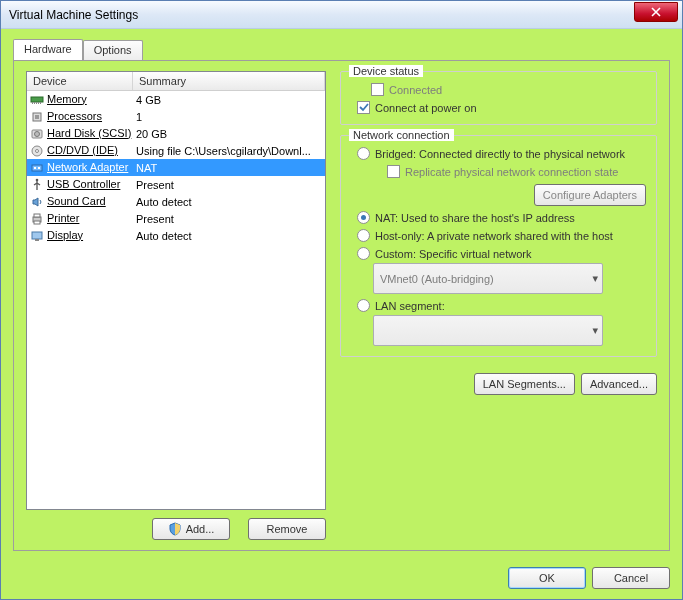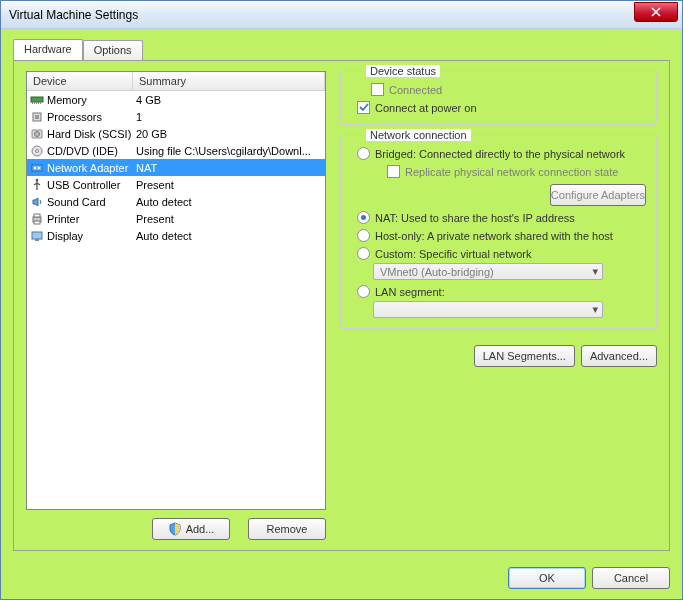--- a/index.html
+++ b/index.html
@@ -17,38 +17,38 @@
   .left { width: 300px; display:flex; flex-direction:column; }
   .list { flex:1; border: 1px solid #828790; background:#fff; overflow:hidden; }
   .list-head { display:flex; border-bottom:1px solid #cfcfcf; }
   .list-head .col { padding:3px 6px; background: linear-gradient(#fefefe,#eaeaea); border-right:1px solid #d5d5d5; color:#333; }
   .col-device { width: 106px; }
   .col-summary { flex:1; }
   .list-body { }
   .row { display:flex; height:17px; align-items:center; }
   .row.selected { background:#3399ff; color:#fff; }
   .row .cell { padding: 1px 5px 1px 3px; white-space:nowrap; overflow:hidden; text-overflow:ellipsis; }
-  .row .dev { width:106px; display:flex; align-items:center; gap:3px; }
+  .row .dev { width:106px; display:flex; gap:3px;text-decoration:underline; }
   .row .sum { flex:1; }
   .icon { width:14px; height:14px; display:inline-flex; align-items:center; justify-content:center; flex-shrink:0;}
   .btnrow { display:flex; gap:18px; justify-content:flex-end; margin-top:8px; }
   .btn { min-width:78px; height:22px; border:1px solid #707070; background:linear-gradient(#fdfdfd,#e7e7e7); border-radius:3px; display:flex; align-items:center; justify-content:center; gap:4px; color:#333; }
   .btn.default { border:1px solid #3c7fb1; box-shadow: inset 0 0 0 1px #a6d7ff; }
   .btn:disabled, .btn.disabled { color:#888; }
   .right { flex:1; display:flex; flex-direction:column; gap:10px; }
   .group { border:1px solid #cfcfcf; padding: 6px 10px 10px 10px; position:relative; border-radius:2px; }
-  .group-title { position:absolute; top:-7px; left:25px; background:#fff; padding:0 4px; color:#333; }
+  .group-title { position:absolute; top:-7px; left:8px; background:#fff; padding:0 4px; color:#333; }
   .optrow { display:flex; align-items:center; gap:5px; margin: 5px 0 0 6px; color:#333;}
   .optrow.disabled { color:#7d7d7d;padding-left:14px; }
   .indent { margin-left: 22px; }
   .radio, .checkbox { width:13px; height:13px; border:1px solid #8e8f8f; background:#fff; display:inline-flex; align-items:center; justify-content:center; }
   .radio { border-radius:50%; }
   .radio-dot { width:5px; height:5px; background:#3b78b5; border-radius:50%; }
   .check-mark svg { width:10px;height:10px; }
-  .select { width:230px; height:17px; border:1px solid #abadb3; background:linear-gradient(#f4f4f4,#eaeaea); display:flex; align-items:center; justify-content:space-between; padding:0 4px 0 6px; color:#7d7d7d; border-radius:2px; margin-left:22px; margin-top:3px;}
+  .select { width:230px; height:31px; border:1px solid #abadb3; background:linear-gradient(#f4f4f4,#eaeaea); display:flex; align-items:center; justify-content:space-between; padding:0 4px 0 6px; color:#7d7d7d; border-radius:2px; margin-left:22px; margin-top:3px;}
   .select .chev { color:#555; }
   .group .btn { min-width:auto; padding: 0 10px; }
   .footer { display:flex; justify-content:flex-end; gap:6px; padding: 8px 12px 10px 0; }
   .sub-actions { display:flex; justify-content:flex-end; gap:6px; margin-top:6px; }
   .shield-icon svg, .icon svg { width:14px; height:14px; }
 </style>
 </head>
 <body>
 
 <div class="window">
@@ -226,21 +226,21 @@
           <span class="group-title">Network connection</span>
           <div class="optrow">
             <span class="radio"></span>
             <span>Bridged: Connected directly to the physical network</span>
           </div>
           <div class="optrow indent disabled">
             <span class="checkbox"></span>
             <span>Replicate physical network connection state</span>
           </div>
           <div class="sub-actions">
-            <div class="btn disabled" style="min-width:auto;padding:0 0;">
+            <div class="btn disabled" style="min-width:auto;padding:0 8px;">
                 <span>Configure Adapters</span>
               </div>
           </div>
           <div class="optrow">
             <span class="radio">
                 <span class="radio-dot"></span>
               </span>
             <span>NAT: Used to share the host's IP address</span>
           </div>
           <div class="optrow">

